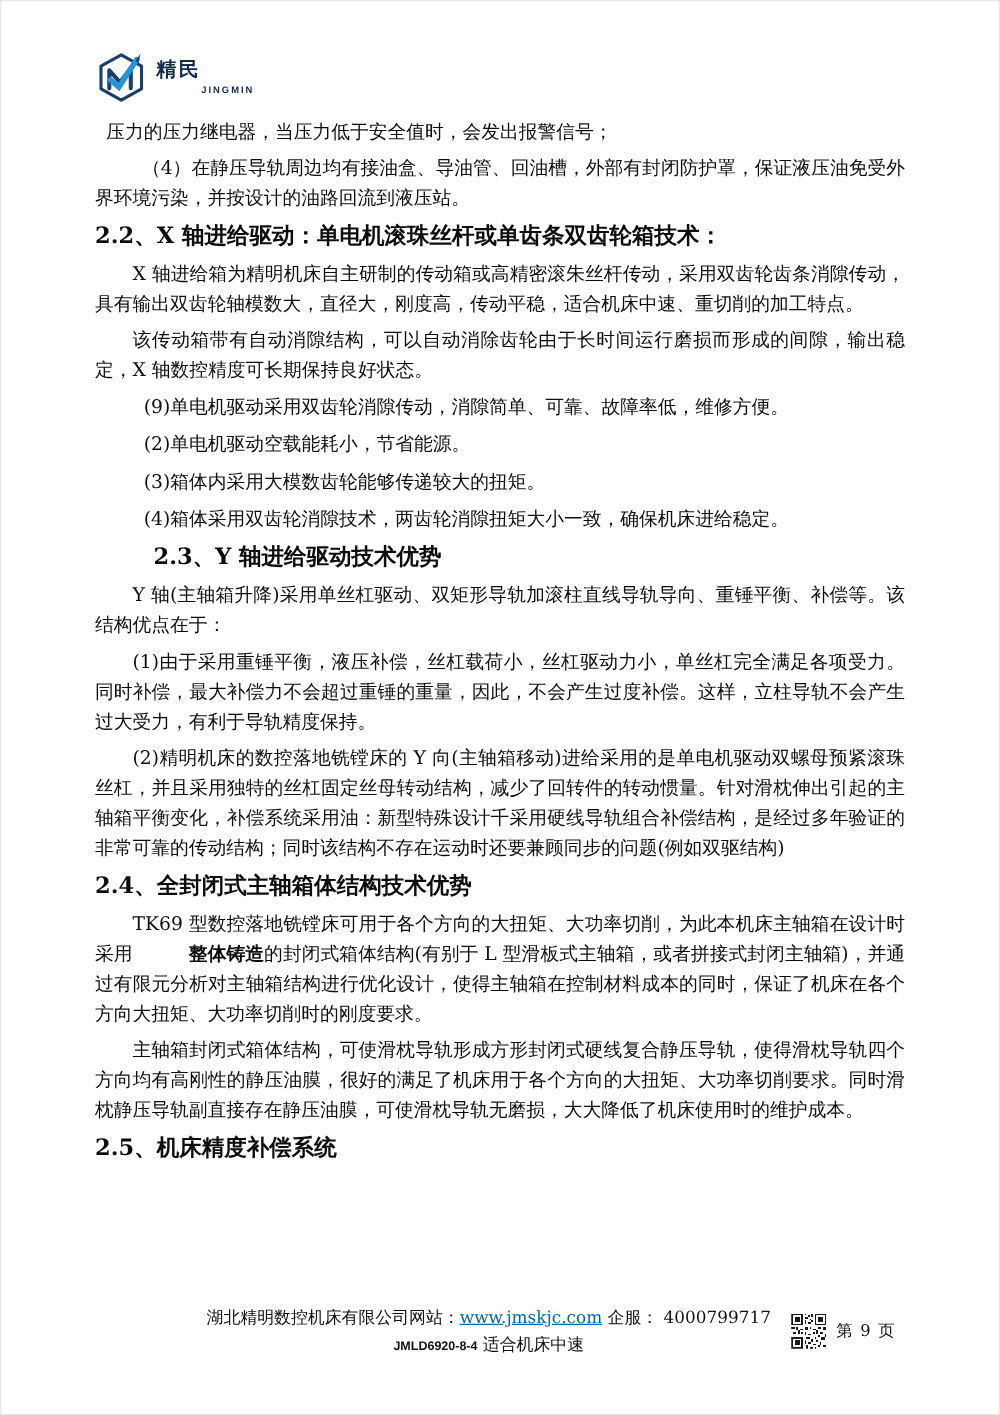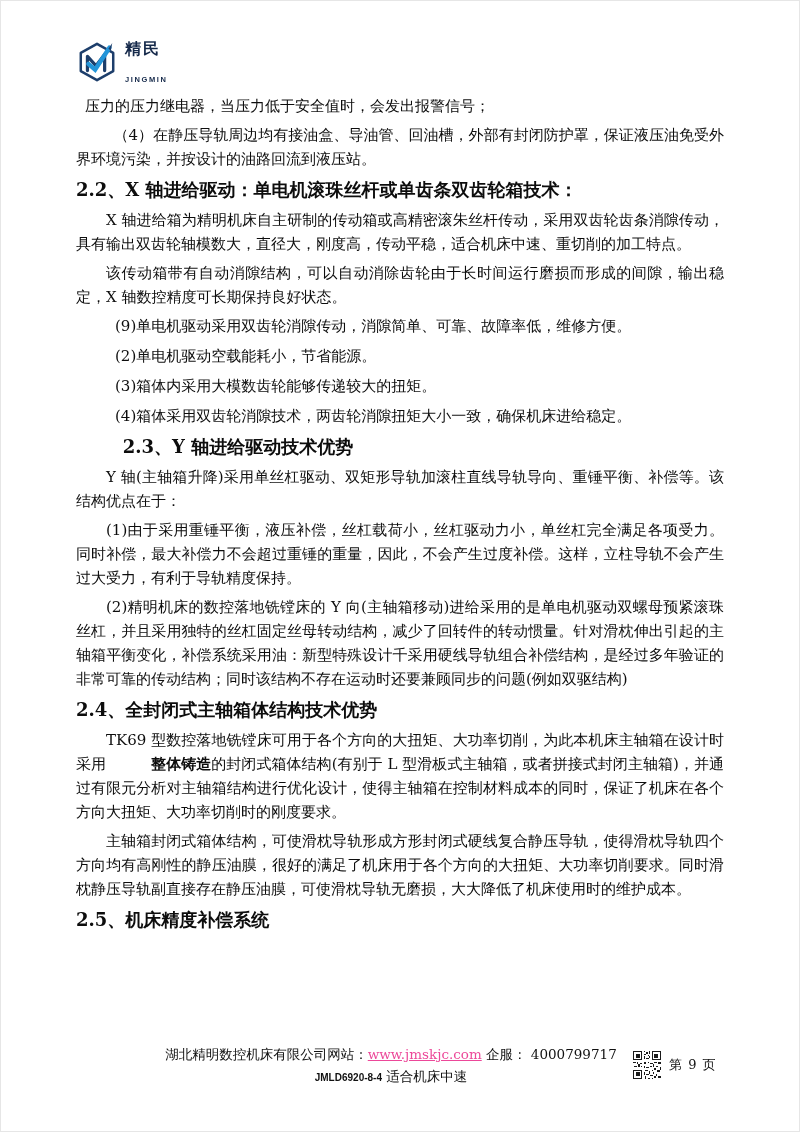--- a/index.html
+++ b/index.html
@@ -15,42 +15,42 @@
   }
   .content{
     position:absolute;
     left:75px;right:75px;top:40px;
     height:970px;
     overflow:hidden;
   }
   
   .logo{display:flex;align-items:center;gap:7px;margin-bottom:10px;}
   .logo-mark{width:42px;height:42px;display:block;}
-  .logo-text{display:flex;flex-direction:column;line-height:1;}
+  .logo-text{display:flex;flex-direction:row;line-height:1;}
   .logo-cn{font-size:16px;font-weight:700;color:#15294a;letter-spacing:2px;font-family:"Liberation Sans",sans-serif;}
   .logo-en{font-size:7.5px;font-weight:700;color:#15294a;letter-spacing:1.6px;margin-top:19px;font-family:"Liberation Sans",sans-serif;}
   
   .p{font-size:15px;line-height:24px;text-align:justify;margin:0 0 5px;}
   .ind-half{text-indent:0.6em;}
   .ind-2{text-indent:2em;}
   .ind-25{text-indent:2.5em;}
   .ind-26{text-indent:2.6em;}
   .h{font-size:18px;font-weight:700;line-height:24px;margin:7px 0 6px;}
   .h-indent{text-indent:2.6em;}
   .li{margin:0 0 6px;}
   .bold{font-weight:700;padding-left:45px;}
   
   .footer{
     position:absolute;left:0;right:0;top:1042px;height:60px;
   }
   .footer-center{
     position:absolute;left:130px;width:520px;text-align:center;
     font-size:13.5px;line-height:22px;color:#111;
   }
-  .footer-link{color:#ec4899;text-decoration:underline;cursor:pointer;}
+  .footer-link{color:#0369a1;text-decoration:underline;cursor:pointer;}
   .footer-model-code{font-family:"Liberation Sans",sans-serif;font-weight:700;font-size:10px;}
   .footer-right{
     position:absolute;left:632px;top:8px;display:flex;align-items:center;gap:8px;
   }
   .qr{width:28px;height:28px;display:block;}
   .page-num{font-size:13px;color:#111;white-space:nowrap;letter-spacing:1px;}
 </style>
 </head>
 <body>
 

